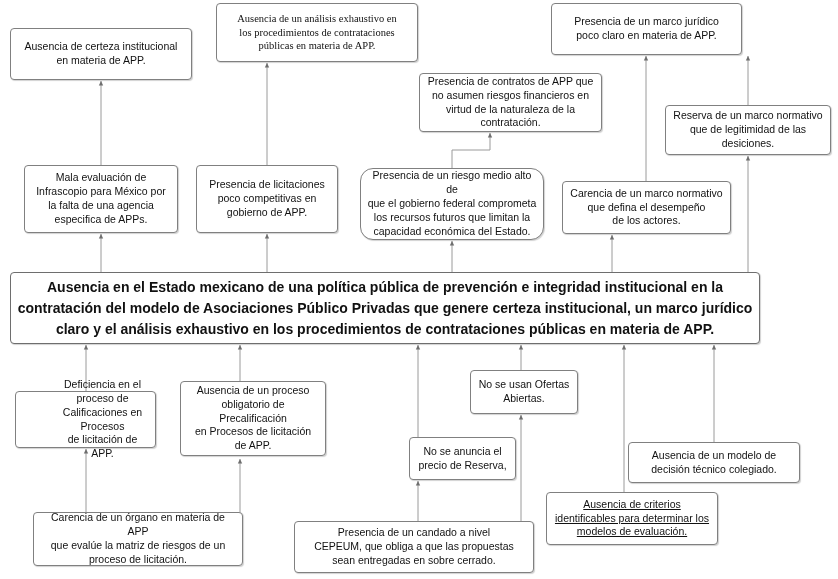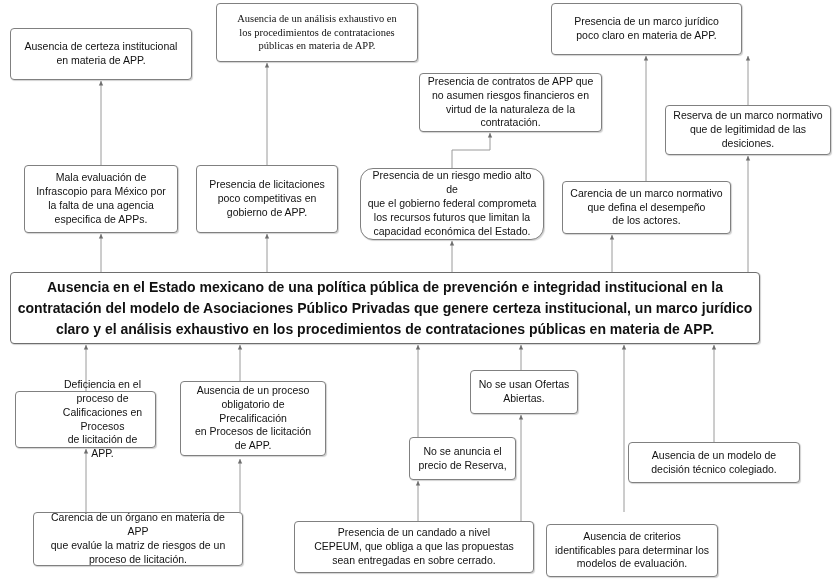--- a/index.html
+++ b/index.html
@@ -177,19 +177,19 @@
       <div class="node" style="left: 33px; top: 512px; width: 210px; height: 54px;">
         <span class="nlabel">Carencia de un órgano en materia de APP
 que evalúe la matriz de riesgos de un
 proceso de licitación.</span>
       </div>
       <div class="node" style="left: 294px; top: 521px; width: 240px; height: 52px;">
         <span class="nlabel">Presencia de un candado a nivel
 CEPEUM, que obliga a que las propuestas
 sean entregadas en sobre cerrado.</span>
       </div>
-      <div class="node" style="left: 546px; top: 524px; width: 172px; height: 53px;">
+      <div class="node" style="left: 546px; top: 492px; width: 172px; height: 53px; text-decoration: underline;">
         <span class="nlabel">Ausencia de criterios
 identificables para determinar los
 modelos de evaluación.</span>
       </div>
     </div>
 </div>
 
 </body></html>

